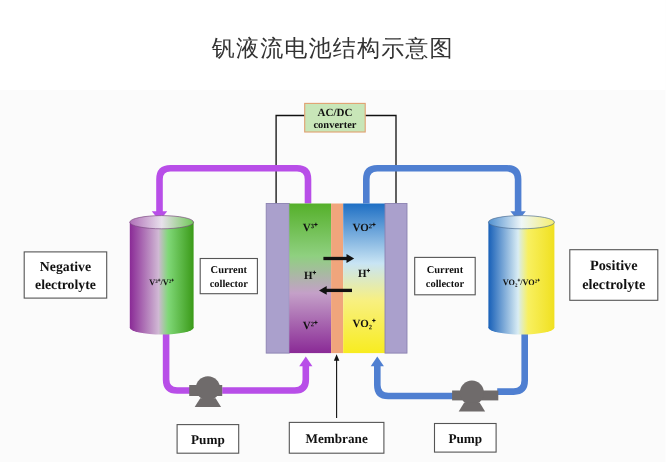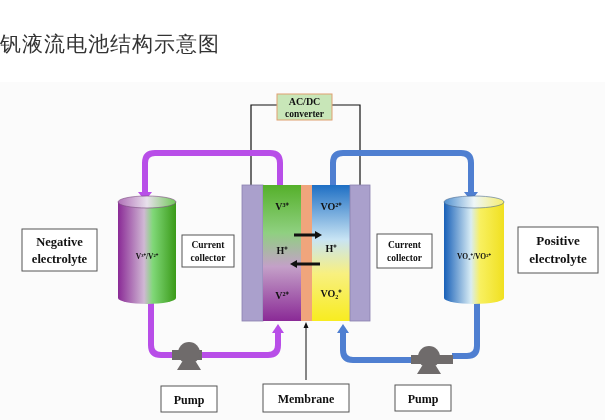--- a/index.html
+++ b/index.html
@@ -1,17 +1,17 @@
 <!DOCTYPE html>
 <html><head>
 <meta charset="utf-8">
 <style>
   html, body { margin:0; padding:0; background:#ffffff; }
   body { width:605px; height:420px; position:relative; overflow:hidden; font-family:"DejaVu Sans", sans-serif; }
-  .title { position:absolute; left:0; top:30px; width:605px; font-size:21px; color:#333; letter-spacing:1px; font-family:"DejaVu Sans", sans-serif; }
+  .title { position:absolute; left:0; top:30px; width:605px; text-align:center; font-size:21px; color:#333; letter-spacing:1px; font-family:"DejaVu Sans", sans-serif; }
   .stage { position:absolute; left:0; top:82px; width:605px; height:338px; background:#fbfbfb; }
   svg { position:absolute; left:0; top:0; }
   .lbl { font-family:"Liberation Serif", serif; font-weight:bold; fill:#111; }
 </style>
 </head>
 <body>
 
 <div class="title">钒液流电池结构示意图</div>
 <div class="stage"></div>
 

